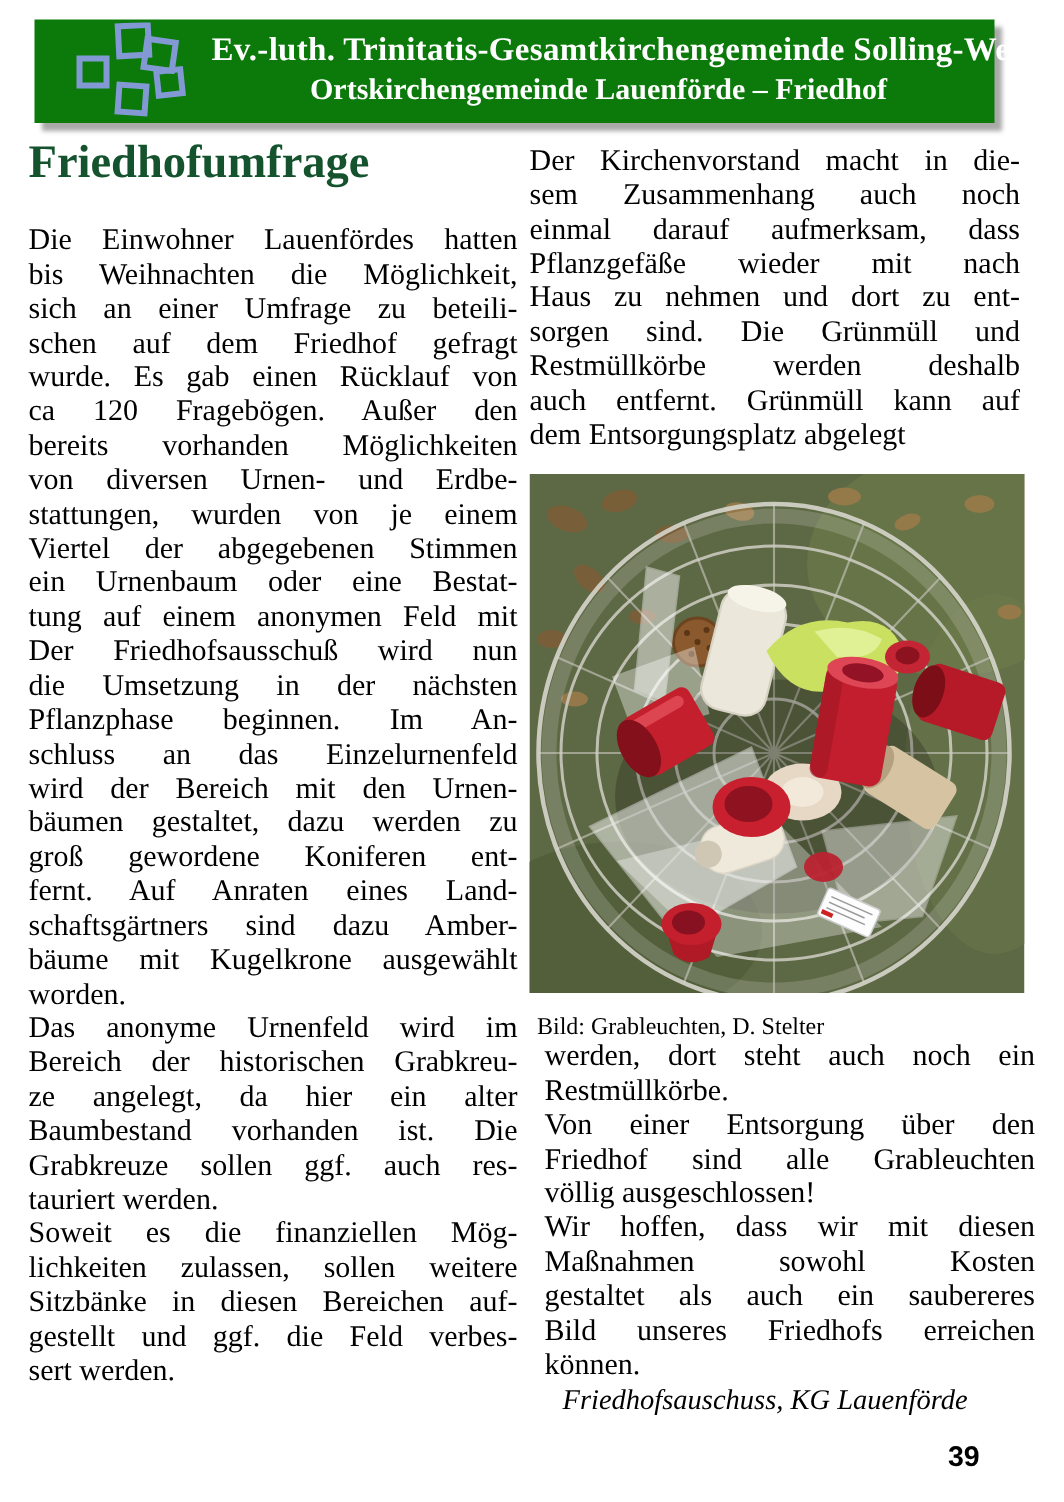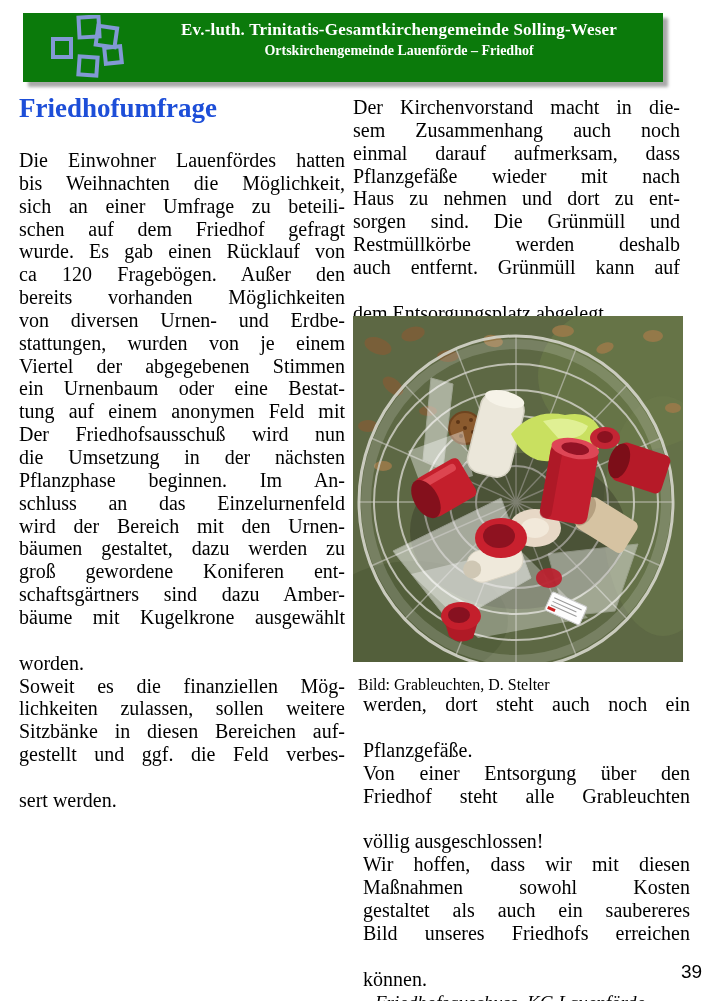--- a/index.html
+++ b/index.html
@@ -11,46 +11,46 @@
   
   .banner {
     position:absolute; left:23px; top:13px; width:640px; height:69px;
     background:#0B7A0B; box-shadow:5px 5px 3px #a9a9a9;
   }
   .banner-logo { position:absolute; left:26px; top:2px; width:100px; height:66px; }
   .banner-text {
     position:absolute; left:118px; right:6px; top:7px; text-align:center; color:#ffffff;
   }
   .banner-title {
-    font-size:17px; font-weight:bold; white-space:nowrap; letter-spacing:0.2px;
+    font-size:22px; font-weight:bold; white-space:nowrap; letter-spacing:0.2px;
   }
   .banner-subtitle {
-    font-size:14px; font-weight:bold; white-space:nowrap; margin-top:3px;
+    font-size:20px; font-weight:bold; white-space:nowrap; margin-top:3px;
   }
   
   .article-heading {
     position:absolute; left:19px; top:92px; margin:0;
-    font-size:27px; line-height:32px; font-weight:bold; color:#1d4ed8;
+    font-size:31px; line-height:32px; font-weight:bold; color:#14532d;
   }
   .col { position:absolute; font-size:20px; line-height:22.85px; }
   .col-left-body  { left:19px;  top:149px; width:326px; }
   .col-right-top  { left:353px; top:96px;  width:327px; }
   .col-right-bottom { left:363px; top:693px; width:327px; }
   .para { margin:0; }
   .tline { text-align:justify; text-align-last:justify; }
-  .tline-last { text-align-last:left;margin-top:23px; }
+  .tline-last { text-align-last:left; }
   .signature { font-style:italic; font-size:19px; margin-top:2px;margin-left:12px; }
   
   .photo { position:absolute; left:353px; top:316px; width:330px; height:346px; margin:0; }
   .photo svg { display:block; width:330px; height:346px; }
   .caption { position:absolute; left:358px; top:676px; font-size:16px; }
   
   .page-number {
-    position:absolute; left:681px; top:961px;
-    font-family:"Liberation Sans", sans-serif; font-weight:normal; font-size:19px;
+    position:absolute; left:632px; top:961px;
+    font-family:"Liberation Sans", sans-serif; font-weight:bold; font-size:19px;
   }
 </style>
 </head>
 <body>
 
 <div class="page">
 
   <header class="banner">
     <svg class="banner-logo" viewBox="0 0 100 66">
       <g fill="rgba(255,255,255,0.04)">
@@ -98,23 +98,32 @@
         <div class="tline">tung auf einem anonymen Feld mit</div>
       </div>
     <div class="para">
         <div class="tline">Der Friedhofsausschuß wird nun</div>
         <div class="tline">die Umsetzung in der nächsten</div>
         <div class="tline">Pflanzphase beginnen. Im An-</div>
         <div class="tline">schluss an das Einzelurnenfeld</div>
         <div class="tline">wird der Bereich mit den Urnen-</div>
         <div class="tline">bäumen gestaltet, dazu werden zu</div>
         <div class="tline">groß gewordene Koniferen ent-</div>
+        <div class="tline">fernt. Auf Anraten eines Land-</div>
         <div class="tline">schaftsgärtners sind dazu Amber-</div>
         <div class="tline">bäume mit Kugelkrone ausgewählt</div>
         <div class="tline tline-last">worden.</div>
+      </div>
+    <div class="para">
+        <div class="tline">Das anonyme Urnenfeld wird im</div>
+        <div class="tline">Bereich der historischen Grabkreu-</div>
+        <div class="tline">ze angelegt, da hier ein alter</div>
+        <div class="tline">Baumbestand vorhanden ist. Die</div>
+        <div class="tline">Grabkreuze sollen ggf. auch res-</div>
+        <div class="tline tline-last">tauriert werden.</div>
       </div>
     <div class="para">
         <div class="tline">Soweit es die finanziellen Mög-</div>
         <div class="tline">lichkeiten zulassen, sollen weitere</div>
         <div class="tline">Sitzbänke in diesen Bereichen auf-</div>
         <div class="tline">gestellt und ggf. die Feld verbes-</div>
         <div class="tline tline-last">sert werden.</div>
       </div>
   </div>
 
@@ -261,25 +270,25 @@
         <rect x="196" y="297" width="8" height="3" fill="#cc2222"></rect>
       </g>
     </svg>
   </figure>
 
   <div class="caption">Bild: Grableuchten, D. Stelter</div>
 
   <div class="col col-right-bottom">
     <div class="para">
         <div class="tline">werden, dort steht auch noch ein</div>
-        <div class="tline tline-last">Pflanzgefäße.</div>
+        <div class="tline tline-last">Restmüllkörbe.</div>
       </div>
     <div class="para">
         <div class="tline">Von einer Entsorgung über den</div>
-        <div class="tline">Friedhof steht alle Grableuchten</div>
+        <div class="tline">Friedhof sind alle Grableuchten</div>
         <div class="tline tline-last">völlig ausgeschlossen!</div>
       </div>
     <div class="para">
         <div class="tline">Wir hoffen, dass wir mit diesen</div>
         <div class="tline">Maßnahmen sowohl Kosten</div>
         <div class="tline">gestaltet als auch ein saubereres</div>
         <div class="tline">Bild unseres Friedhofs erreichen</div>
         <div class="tline tline-last">können.</div>
       </div>
     <div class="signature">Friedhofsauschuss, KG Lauenförde</div>

